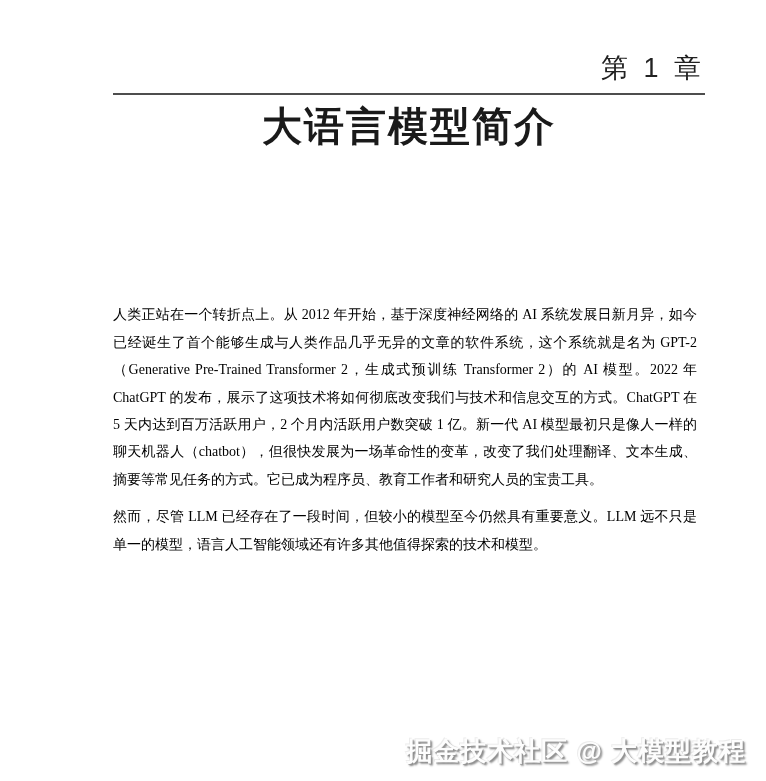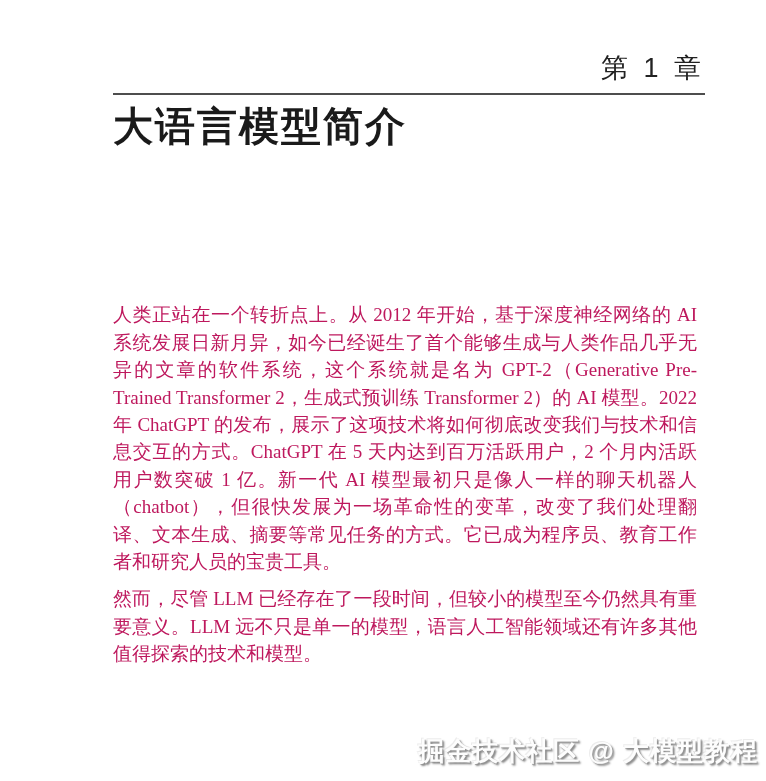--- a/index.html
+++ b/index.html
@@ -34,42 +34,42 @@
   }
   .rule {
     margin-top: 9px;
     height: 0;
     border: none;
     border-top: 2px solid #4d4d4d;
     width: 100%;
   }
   .page-title {
     margin-top: 0;
-    text-align: left;
+    text-align: center;
     font-family: "Liberation Sans", "DejaVu Sans", sans-serif;
     font-size: 40px;
     font-weight: 900;
     letter-spacing: 2px;
     color: #1a1a1a;
     line-height: 1.15;
   }
   .body-text {
     margin-top: 152px;
   }
   .body-text p {
     margin: 0 8px 10px 0;
-    font-size: 19px;
+    font-size: 14px;
     line-height: 27.4px;
     text-align: justify;
     text-justify: inter-ideograph;
-    color: #be185d;
+    color: #000000;
   }
   .watermark {
     position: absolute;
-    right: 8px;
+    right: 20px;
     bottom: 12px;
     font-family: "Liberation Sans", "DejaVu Sans", sans-serif;
     font-size: 26px;
     font-weight: 700;
     letter-spacing: 1px;
     color: #fdfdfd;
     text-shadow:
       2px 2px 2px #8a8a8a,
       -1px -1px 0 #ececec,
       1px 1px 0 #bdbdbd;

